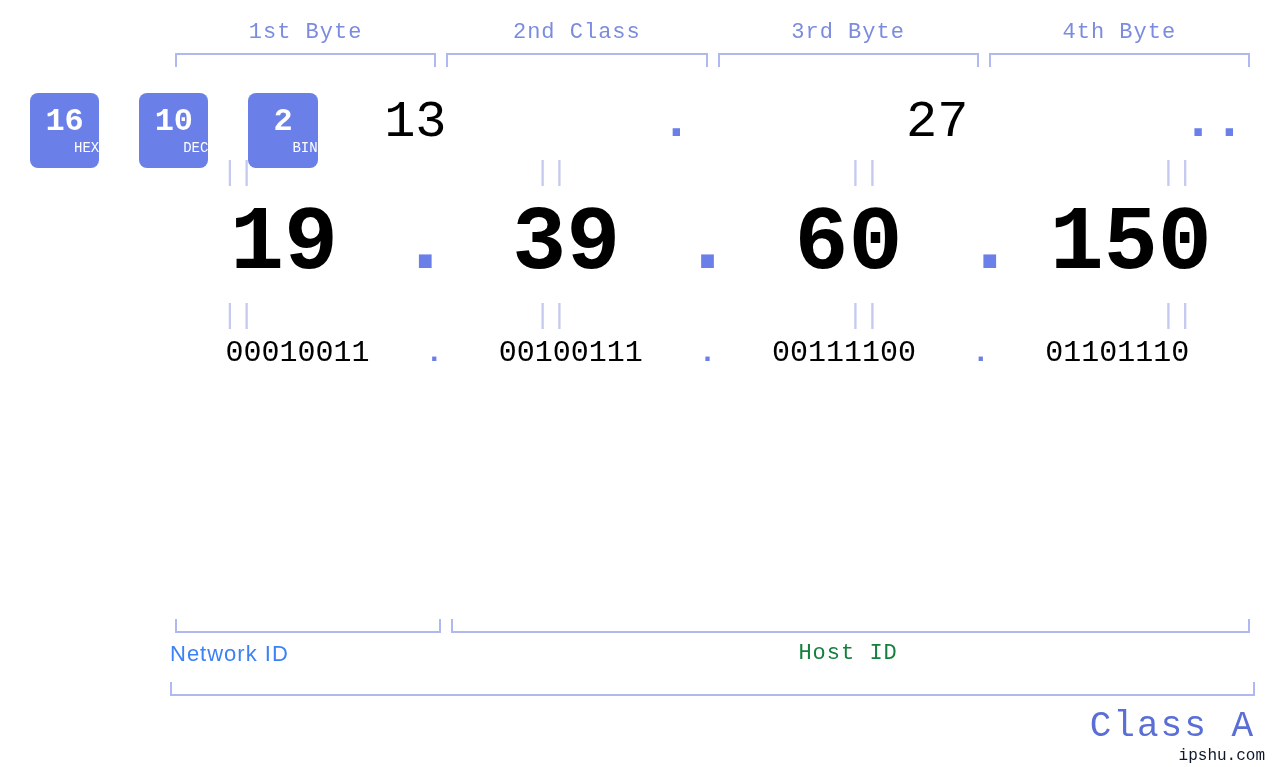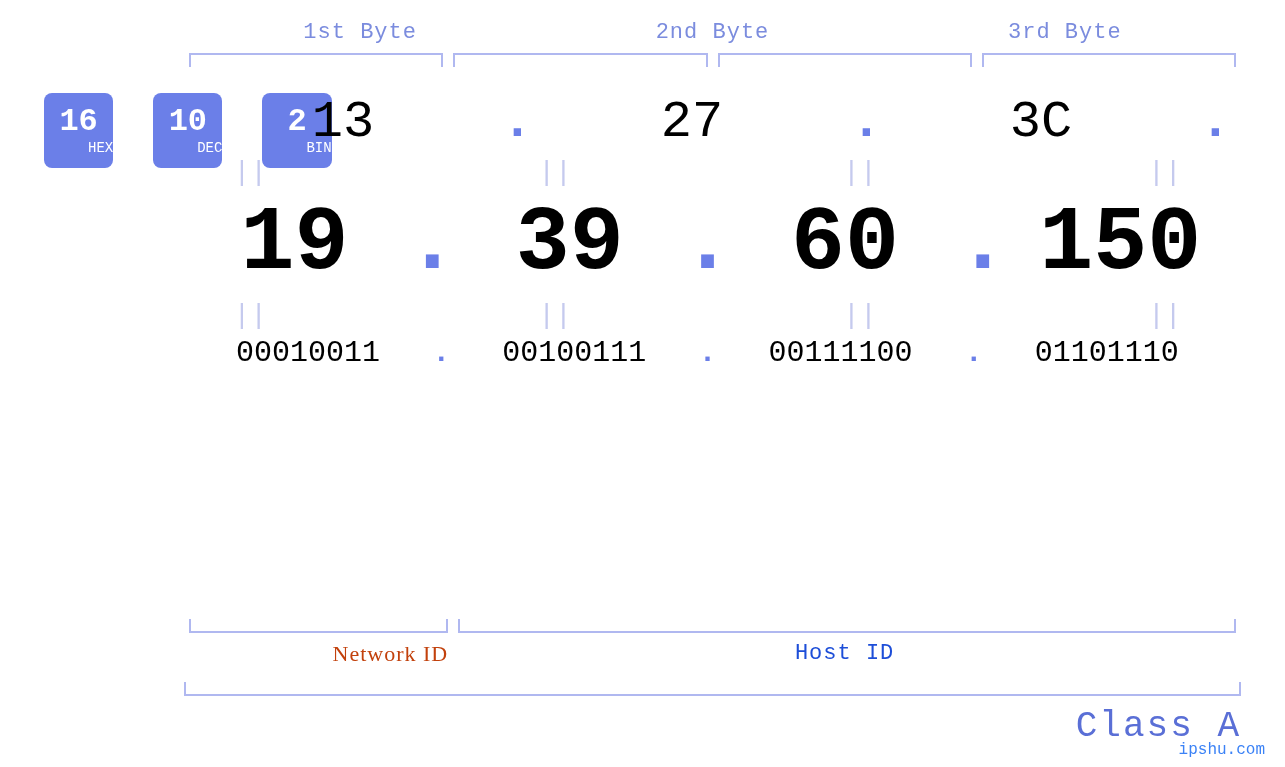--- a/index.html
+++ b/index.html
@@ -12,21 +12,21 @@
       overflow: hidden;
       position: relative;
     }
 
     .main-container {
       width: 1285px;
       height: 767px;
       display: flex;
       flex-direction: column;
       align-items: center;
-      padding: 20px 44px;
+      padding: 20px 30px;
       position: relative;
     }
 
     
     .byte-headers {
       display: flex;
       width: 100%;
       padding-left: 140px;
       margin-bottom: 8px;
     }
@@ -179,31 +179,31 @@
     }
 
     .labels-row {
       display: flex;
       width: 100%;
       margin-top: 8px;
     }
 
     .network-id-label {
       flex: 1;
-      text-align: right;
-      color: #c2410c;
+      text-align: left;
+      color: #3b82f6;
       font-size: 22px;
-      font-family: Liberation Serif, serif;
+      font-family: Liberation Sans, sans-serif;
       letter-spacing: 1px;
     }
 
     .host-id-label {
       flex: 3;
       text-align: center;
-      color: #1d4ed8;
+      color: #15803d;
       font-size: 22px;
       font-family: 'Courier New', Courier, monospace;
       letter-spacing: 1px;
     }
 
     
     .class-row {
       width: 100%;
       padding-left: 140px;
       margin-top: 15px;
@@ -224,36 +224,37 @@
       color: #5a6fd6;
       font-size: 36px;
       font-family: 'Courier New', Courier, monospace;
       letter-spacing: 2px;
       margin-top: 8px;
     }
 
     
     .footer {
       position: absolute;
-      bottom: 8px;
+      bottom: 2px;
       right: 20px;
-      color: #3b82f6;
+      color: #0f172a;
       font-size: 16px;
       font-family: 'Courier New', Courier, monospace;
     }
   </style>
 </head>
 <body>
 
 <div class="main-container">
 
   <div class="byte-headers">
     <div class="byte-header">1st Byte</div>
-    <div class="byte-header">2nd Byte</div>
+    <div class="byte-header">2nd Class</div>
     <div class="byte-header">3rd Byte</div>
+    <div class="byte-header">4th Byte</div>
   </div>
 
   <div class="bracket-row-top">
     <div class="bracket-segment">
       <div class="bracket-top"></div>
     </div>
     <div class="bracket-segment">
       <div class="bracket-top"></div>
     </div>
     <div class="bracket-segment">
@@ -281,21 +282,20 @@
       </div>
     </div>
 
     <div class="bytes-area">
 
       <div class="values-row">
         <span class="byte-value hex-value">13</span>
         <span class="dot dot-hex">.</span>
         <span class="byte-value hex-value">27</span>
         <span class="dot dot-hex">.</span>
-        <span class="byte-value hex-value">3C</span>
         <span class="dot dot-hex">.</span>
       </div>
 
       <div class="equals-row">
         <span class="equals-sign">||</span>
         <span class="equals-sign" style="visibility:hidden;"></span>
         <span class="equals-sign">||</span>
         <span class="equals-sign" style="visibility:hidden;"></span>
         <span class="equals-sign">||</span>
         <span class="equals-sign" style="visibility:hidden;"></span>

